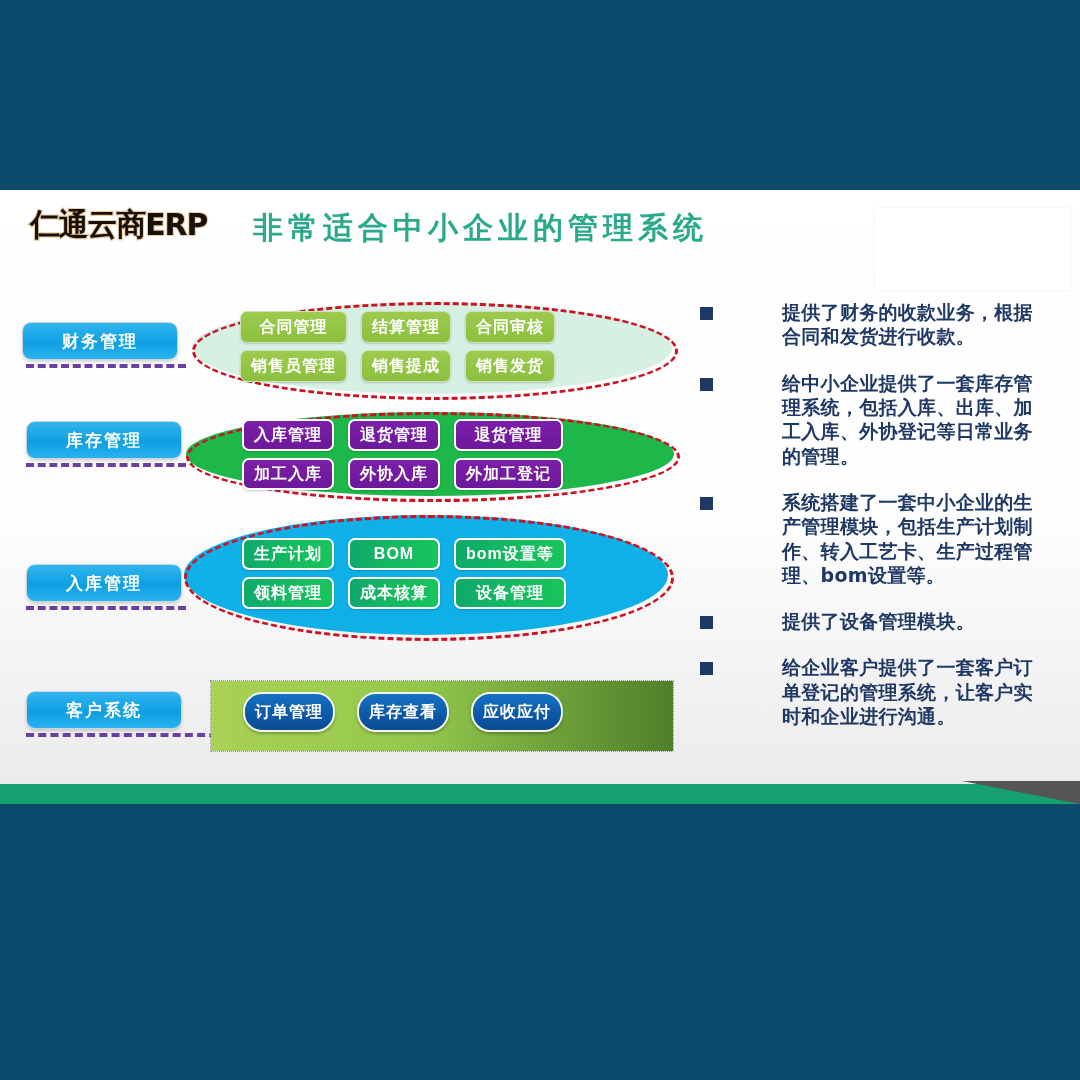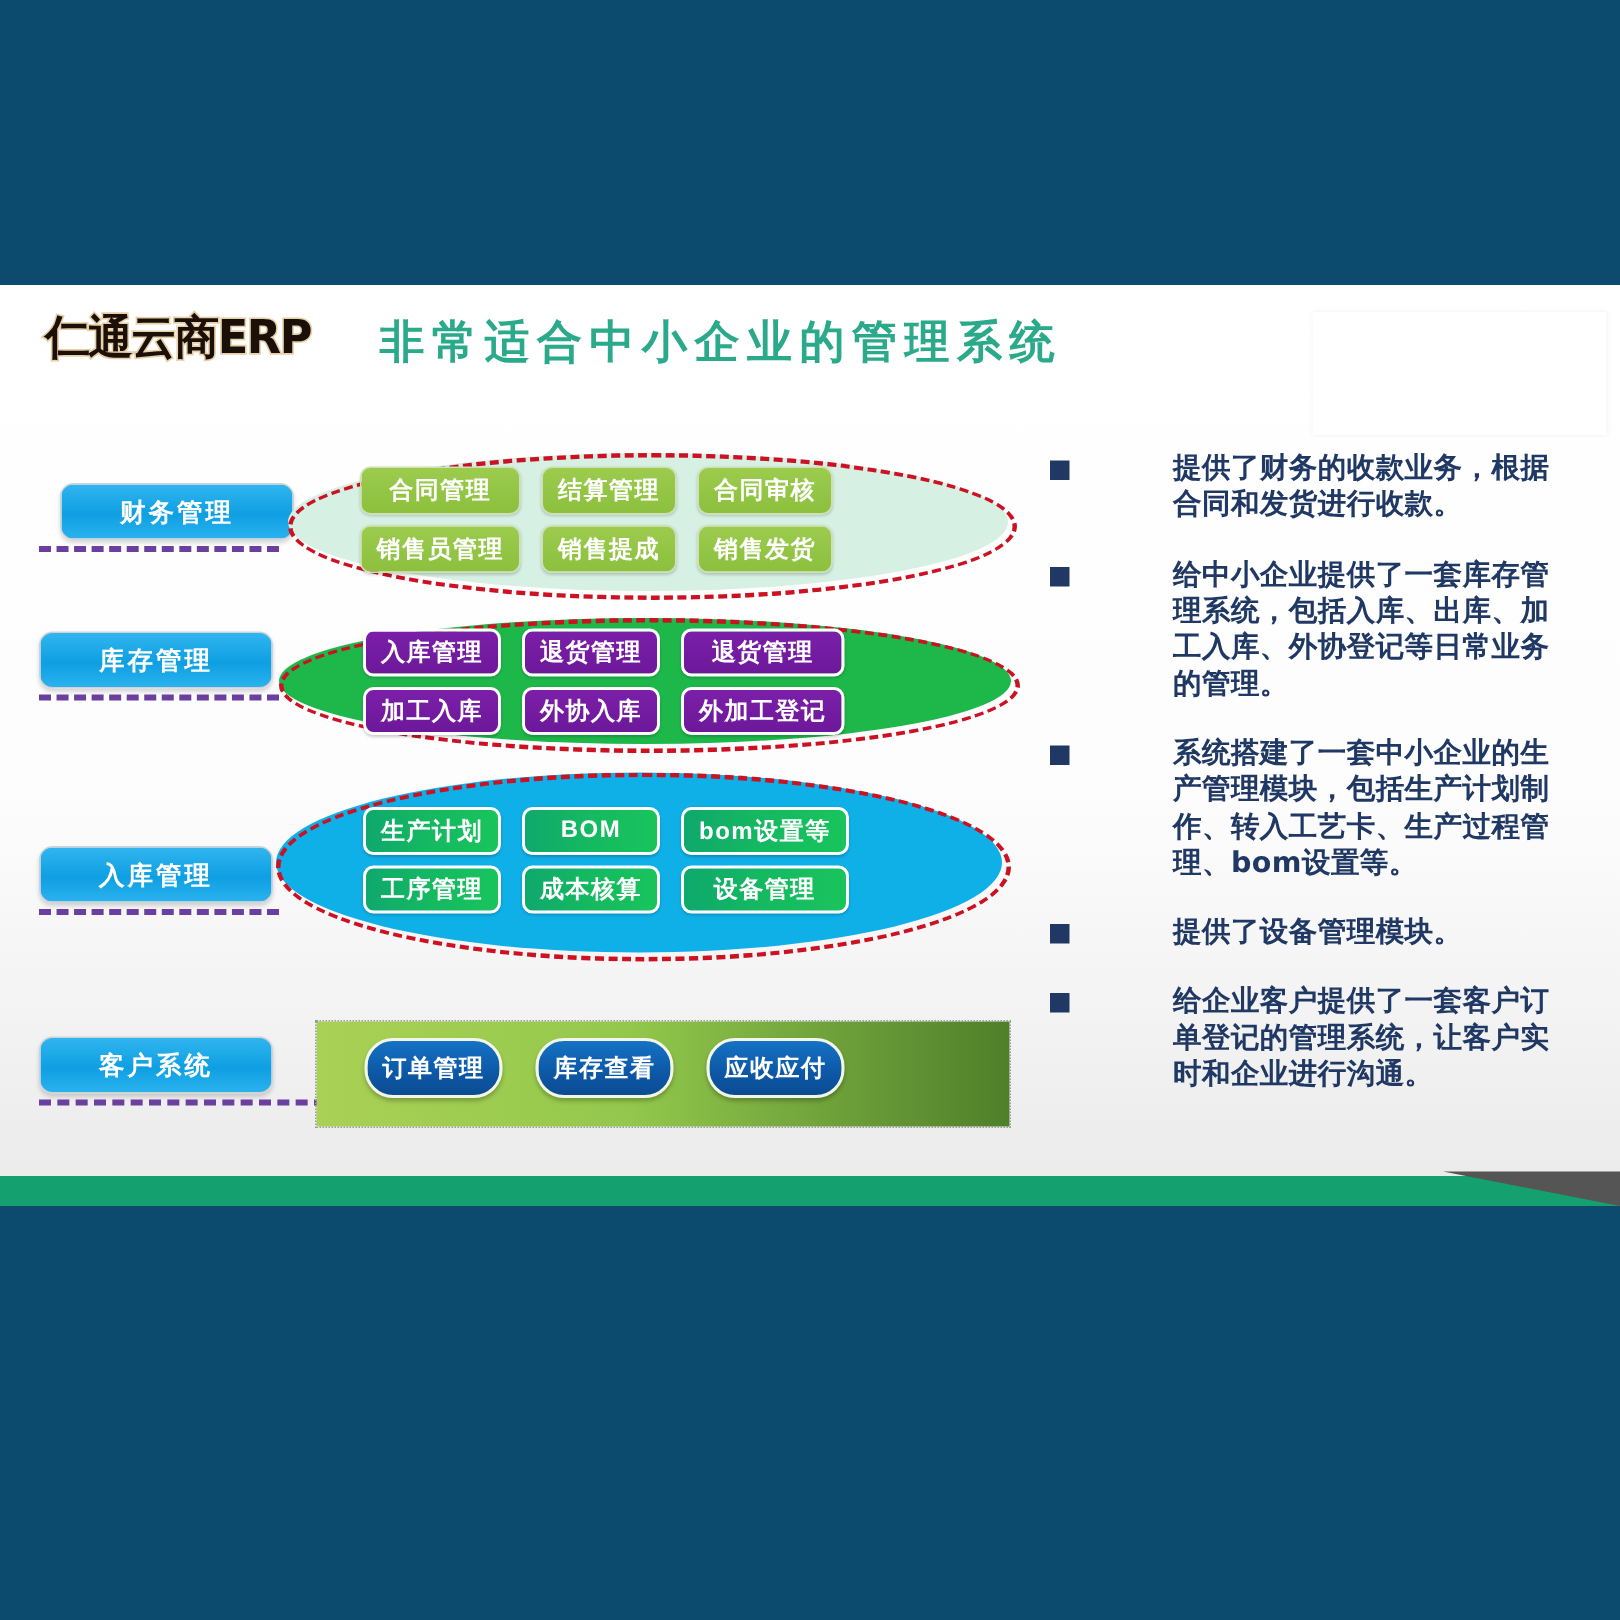--- a/index.html
+++ b/index.html
@@ -204,21 +204,21 @@
 </head>
 <body>
 
 <div class="screen">
   <div class="slide">
 
     <div class="logo">仁通云商ERP</div>
     <div class="headline">非常适合中小企业的管理系统</div>
     <div class="top-right-box"></div>
 
-    <div class="chip" style="left:40px; top:132px;">
+    <div class="chip" style="left:22px; top:132px;">
       <span>财务管理</span>
     </div>
     <div class="chip-line" style="left:26px; top:174px;"></div>
 
     <div class="ellipse" style="left:192px; top:112px; width:480px; height:92px; background:#d6f0e4;"></div>
     <div class="ell-dash" style="left:192px; top:112px; width:480px; height:92px;"></div>
     <div class="grid" style="left:240px; top:121px;">
       <div class="node green">合同管理</div>
       <div class="node green">结算管理</div>
       <div class="node green">合同审核</div>
@@ -247,21 +247,21 @@
       <span>入库管理</span>
     </div>
     <div class="chip-line" style="left:26px; top:416px;"></div>
 
     <div class="ellipse" style="left:184px; top:325px; width:484px; height:120px; background:#0fb0e8;"></div>
     <div class="ell-dash" style="left:184px; top:325px; width:484px; height:120px;"></div>
     <div class="grid" style="left:242px; top:348px;">
       <div class="node teal">生产计划</div>
       <div class="node teal">BOM</div>
       <div class="node teal">bom设置等</div>
-      <div class="node teal">工序管理</div>
+      <div class="node teal">领料管理</div>
       <div class="node teal">成本核算</div>
       <div class="node teal">设备管理</div>
     </div>
 
     <div class="chip" style="left:26px; top:501px;">
       <span>客户系统</span>
     </div>
     <div class="chip-line long" style="left:26px; top:543px;"></div>
 
     <div class="rect-band" style="left:211px; top:491px; width:462px; height:70px;"></div>

